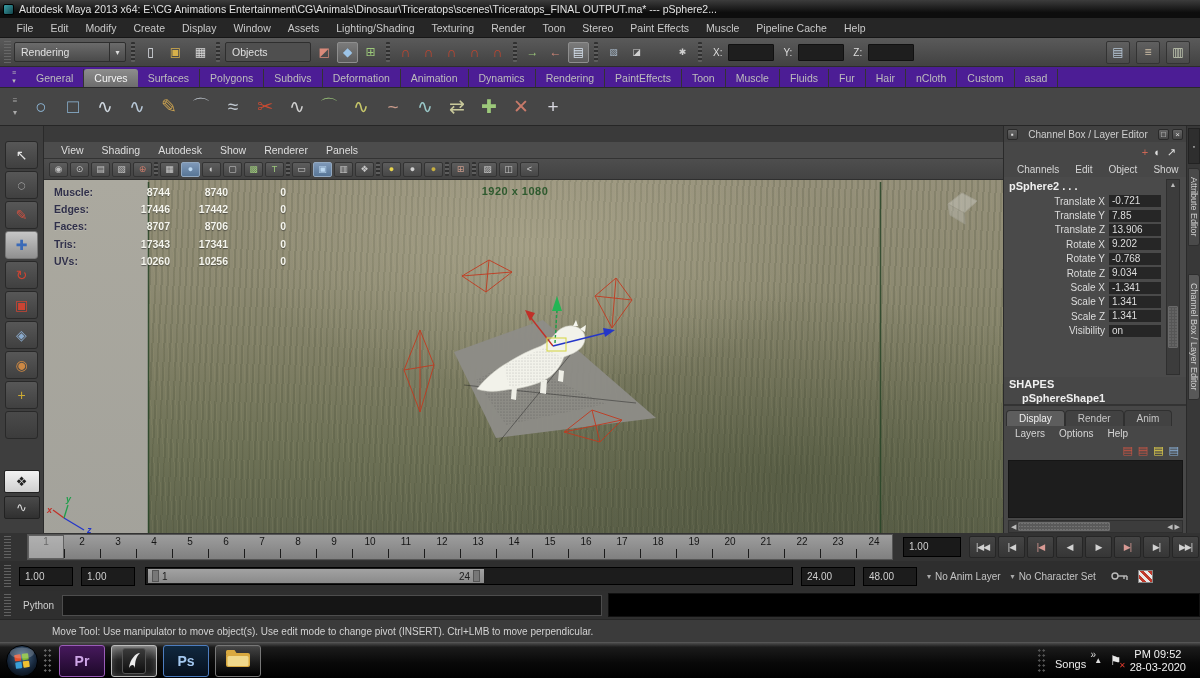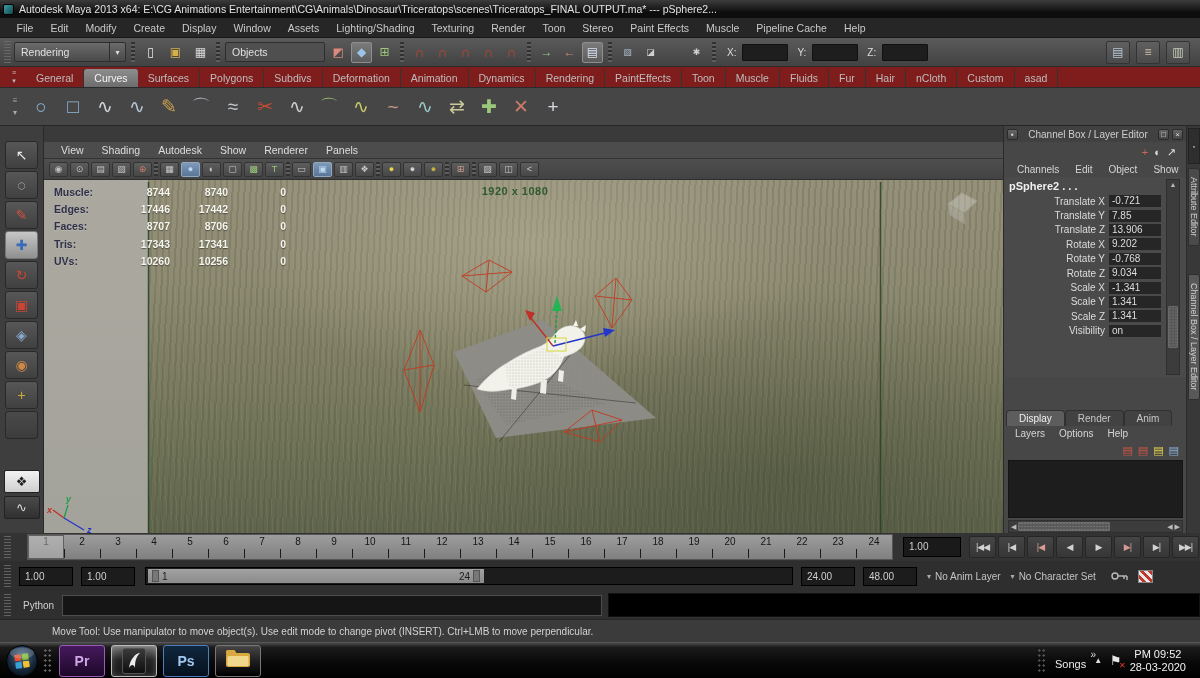--- a/index.html
+++ b/index.html
@@ -23,21 +23,21 @@
   .vsep{width:4px;height:20px;margin:0 2px;background:repeating-linear-gradient(180deg,#303030 0 2px,#5e5e5e 2px 4px);border-radius:1px}
   .select{height:20px;background:linear-gradient(#6b6b6b,#4a4a4a);border:1px solid #2e2e2e;border-radius:2px;display:flex;align-items:center;font-size:10.5px;color:#e0e0e0}
   .select .txt{padding:0 6px}
   .select .car{width:16px;height:100%;border-left:1px solid #2e2e2e;display:flex;align-items:center;justify-content:center;font-size:8px;color:#ddd}
   .itile{width:21px;height:21px;display:flex;align-items:center;justify-content:center;font-size:12px;border-radius:2px}
   .itile.active{background:linear-gradient(#7b7b7b,#5c5c5c);border:1px solid #8e8e8e}
   .minifield{width:46px;height:17px;background:#1e1e1e;border:1px solid #111;border-radius:1px}
   .xyzlab{font-size:10px;color:#ddd;margin:0 3px 0 6px}
 
   
-  #shelftabs{left:0;top:67px;width:1200px;height:21px;background:#7f1d1d;display:flex;align-items:flex-end;padding-left:2px;border-bottom:1px solid #2a2a2a}
+  #shelftabs{left:0;top:67px;width:1200px;height:21px;background:#4c1d95;display:flex;align-items:flex-end;padding-left:2px;border-bottom:1px solid #2a2a2a}
   #shelfctl{width:24px;height:100%;display:flex;flex-direction:column;align-items:center;justify-content:center;font-size:7px;color:#bbb;gap:1px}
   .shelf-tab{font-size:10.5px;color:#bdbdbd;padding:3px 10px;border-right:1px solid #333;white-space:nowrap}
   .shelf-tab.active{background:linear-gradient(#8d8d8d,#6d6d6d);color:#f4f4f4;border-radius:3px 3px 0 0;border-right:none}
   #shelfrow{left:0;top:88px;width:1200px;height:38px;background:#464646;display:flex;align-items:center;padding-left:4px;border-bottom:1px solid #262626}
   #shelfrow .lcol{width:22px;height:100%;display:flex;flex-direction:column;align-items:center;justify-content:center;gap:3px;font-size:8px;color:#aaa}
   .shelf-icon{width:30px;height:30px;display:flex;align-items:center;justify-content:center;font-size:19px}
 
   
   #workspace{left:0;top:126px;width:1200px;height:407px;background:#3a3a3a}
   #toolbox{left:0;top:0;width:44px;height:407px;background:#3e3e3e;border-right:1px solid #2a2a2a;padding-top:13px}
@@ -197,21 +197,21 @@
       <span class="car">▾</span>
     </span>
     <span class="vsep"></span>
     <span class="flex" style="gap:4px">
 
     <span class="itile" style="color: rgb(232, 236, 242);">▯</span>
         <span class="itile" style="color: rgb(216, 176, 74);">▣</span>
         <span class="itile" style="color: rgb(216, 216, 216);">▦</span>
       </span>
     <span class="vsep"></span>
-    <span class="select" style="width:100px;background:#4f4f4f">
+    <span class="select" style="width:86px;background:#4f4f4f">
       <span class="txt grow">Objects</span>
     </span>
     <span class="flex" style="gap:2px">
 
     <span class="itile" style="color: rgb(217, 138, 122);">◩</span>
         <span class="itile active" style="color: rgb(156, 196, 232);">◆</span>
         <span class="itile" style="color: rgb(156, 200, 122);">⊞</span>
       </span>
     <span class="vsep"></span>
     <span class="flex" style="gap:2px">
@@ -587,20 +587,24 @@
 
             <div class="attr-row">
               <span class="al">Visibility</span>
               <span class="av">on</span>
             </div>
           </div>
       </div>
       <div id="cb-scroll">
         <span style="margin-top:1px">▲</span>
         <span class="thumb"></span>
+      </div>
+      <div id="cb-shapes">
+        <div class="sh">SHAPES</div>
+        <div class="shn">pSphereShape1</div>
       </div>
 
       <div id="layered">
         <div class="flex" style="padding-left:2px">
 
         <span class="ltab active">Display</span>
             <span class="ltab">Render</span>
             <span class="ltab">Anim</span>
           </div>
         <div id="layer-menus">

